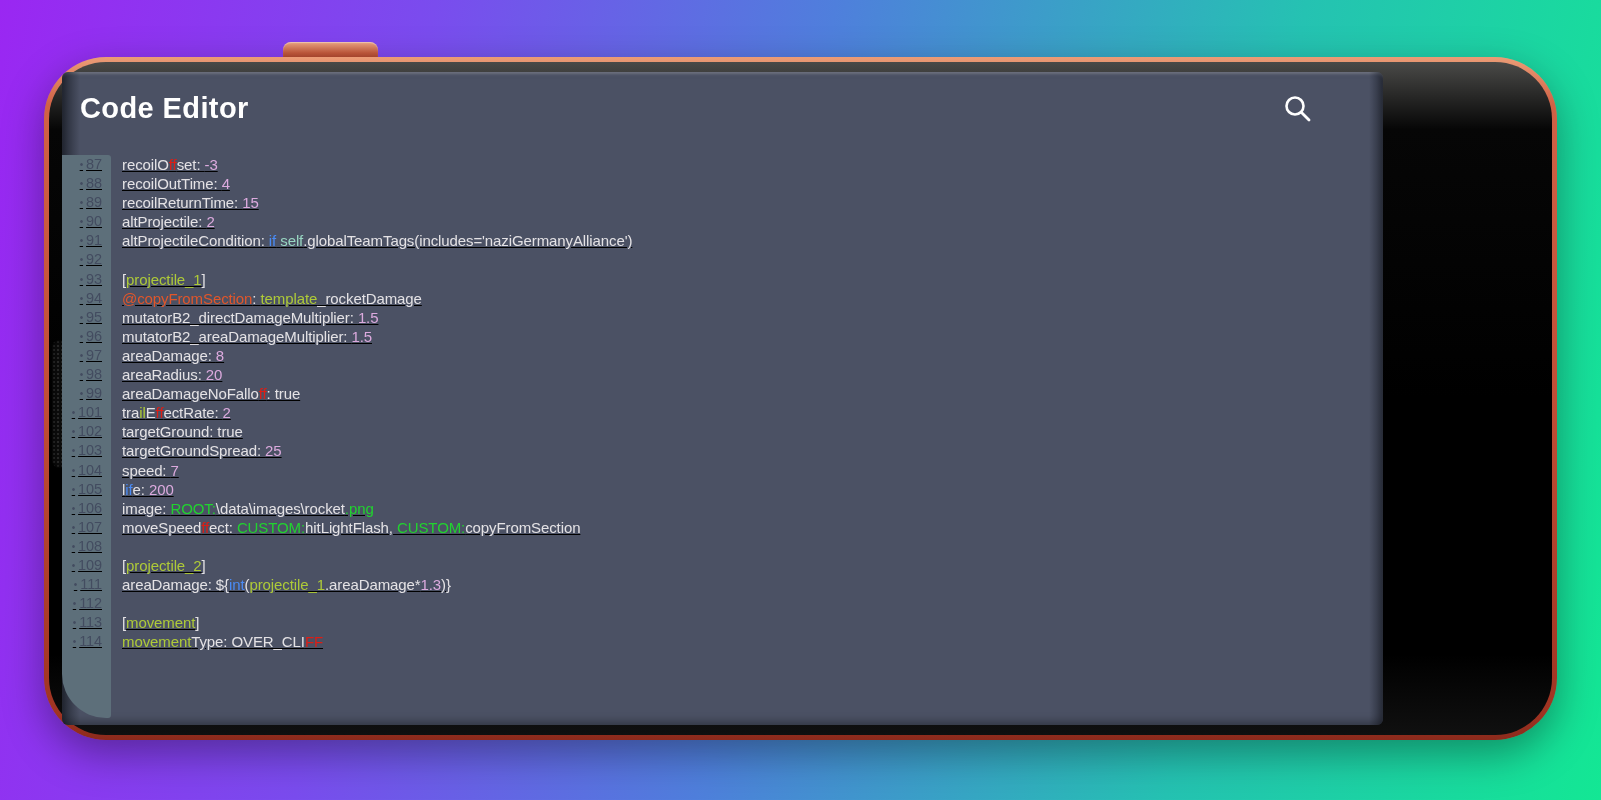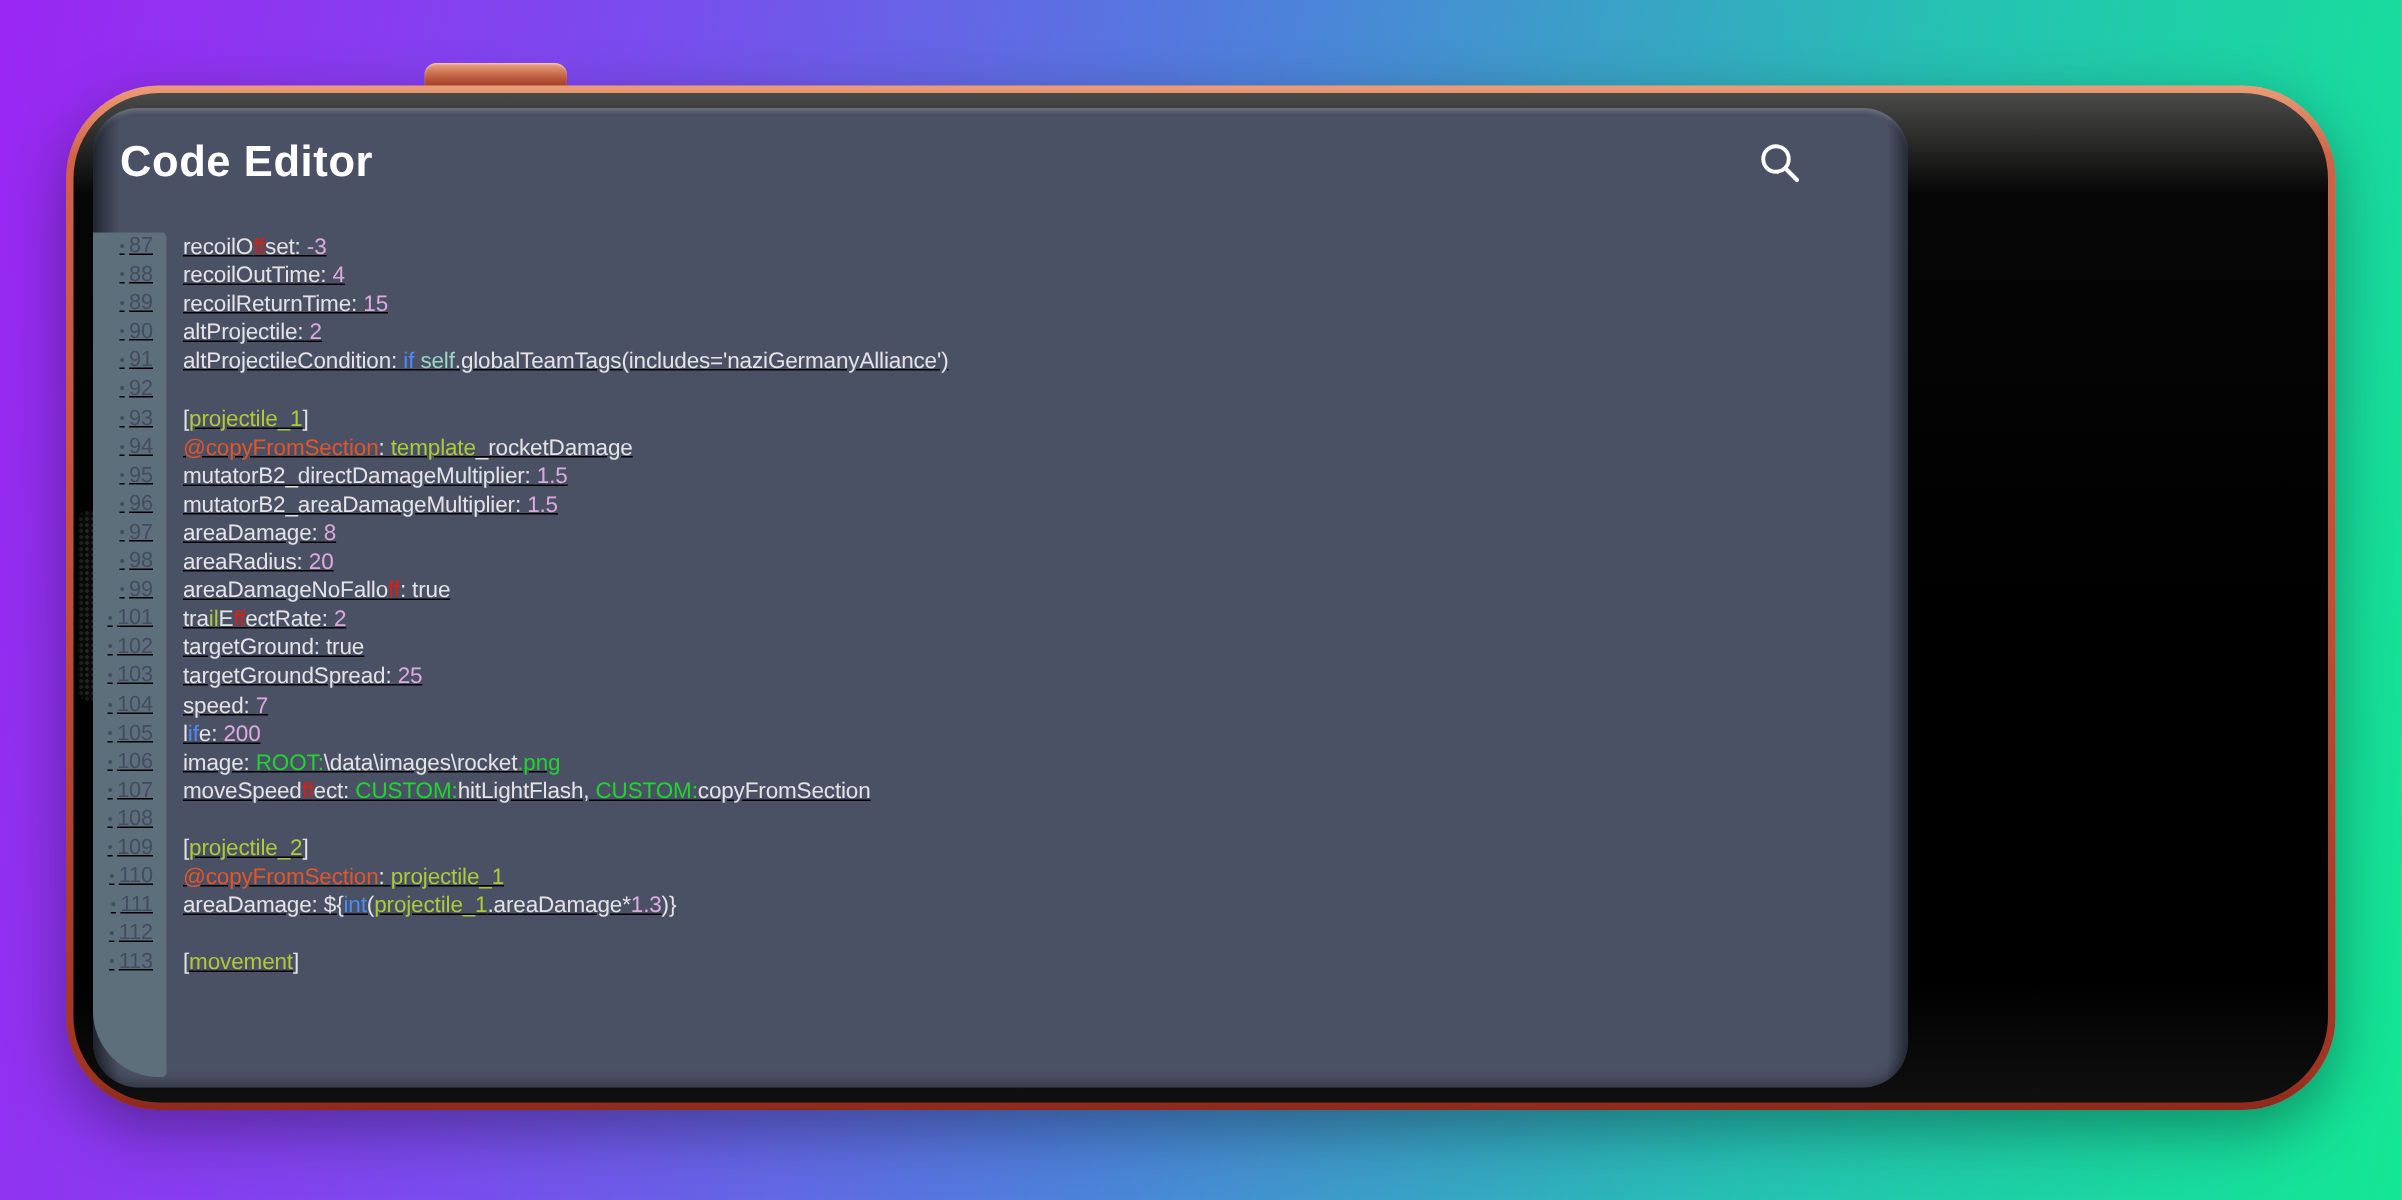--- a/index.html
+++ b/index.html
@@ -27,22 +27,22 @@
     background:linear-gradient(180deg,#4a4a48 0%,#060606 10%,#000 50%,#000 88%,#101010 100%);
   }
   .side-slot{
     position:absolute;left:3px;top:278px;width:15px;height:128px;
     border-radius:9px;background:#0b0b0b;
     background-image:radial-gradient(circle,#262626 1px,transparent 1.3px);
     background-size:4px 4px;
     box-shadow:inset 0 0 4px #000;
   }
   .screen{
-    position:absolute;left:62px;top:72px;width:1210px;height:653px;
-    border-radius:30px;
+    position:absolute;left:62px;top:72px;width:1321px;height:653px;
+    border-radius:6px;
     background:#4b5164;
     box-shadow:inset 0 3px 3px -1px rgba(255,255,255,.22), inset 0 -3px 8px rgba(0,0,0,.35);
     overflow:hidden;
   }
   .screen::before{ 
     content:"";position:absolute;left:0;top:0;width:18px;height:100%;
     background:linear-gradient(90deg,rgba(5,8,14,.55),rgba(5,8,14,0));
     pointer-events:none;
   }
   .screen::after{ 
@@ -185,29 +185,29 @@
       </div>
       <div class="row">
         <span class="ln"><span class="bullet">•</span>108</span>
         <span class="code-text"></span>
       </div>
       <div class="row">
         <span class="ln"><span class="bullet">•</span>109</span>
         <span class="code-text"><span class="c-fg">[</span><span class="c-sect">projectile_2</span><span class="c-fg">]</span></span>
       </div>
       <div class="row">
-        <span class="ln"><span class="bullet">•</span>110</span>
-        <span class="code-text"><span class="c-at">@copyFromSection</span><span class="c-fg">: </span><span class="c-sect">projectile_1</span></span>
-      </div>
-      <div class="row">
         <span class="ln"><span class="bullet">•</span>111</span>
         <span class="code-text"><span class="c-fg">areaDamage: ${</span><span class="c-kw">int</span><span class="c-fg">(</span><span class="c-sect">projectile_1</span><span class="c-fg">.areaDamage*</span><span class="c-num">1.3</span><span class="c-fg">)}</span></span>
       </div>
       <div class="row">
         <span class="ln"><span class="bullet">•</span>112</span>
         <span class="code-text"></span>
       </div>
       <div class="row">
         <span class="ln"><span class="bullet">•</span>113</span>
         <span class="code-text"><span class="c-fg">[</span><span class="c-sect">movement</span><span class="c-fg">]</span></span>
       </div>
+      <div class="row">
+        <span class="ln"><span class="bullet">•</span>114</span>
+        <span class="code-text"><span class="c-sect">movement</span><span class="c-fg">Type: OVER_CLI</span><span class="c-red">FF</span></span>
+      </div>
     </div>
 </div>
 
 </body></html>

